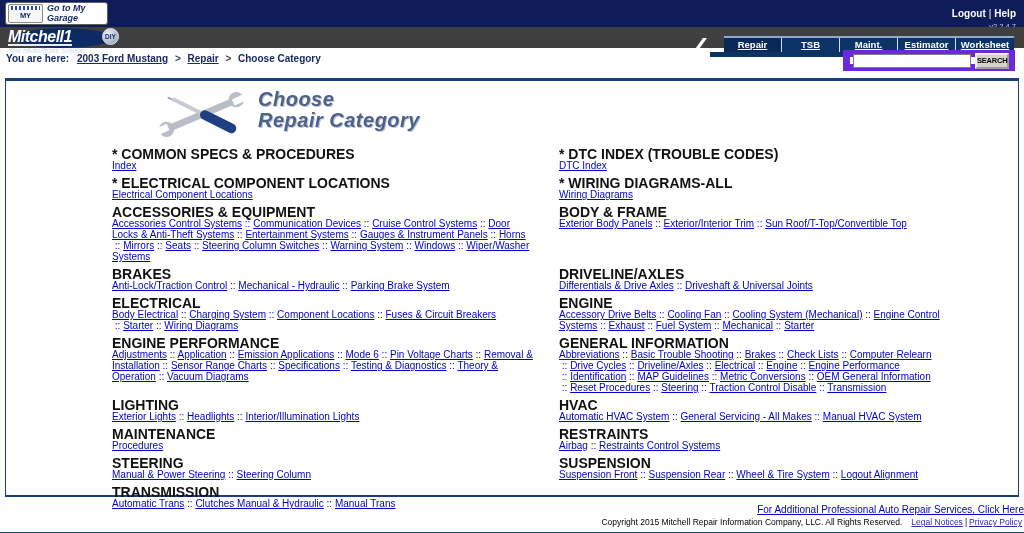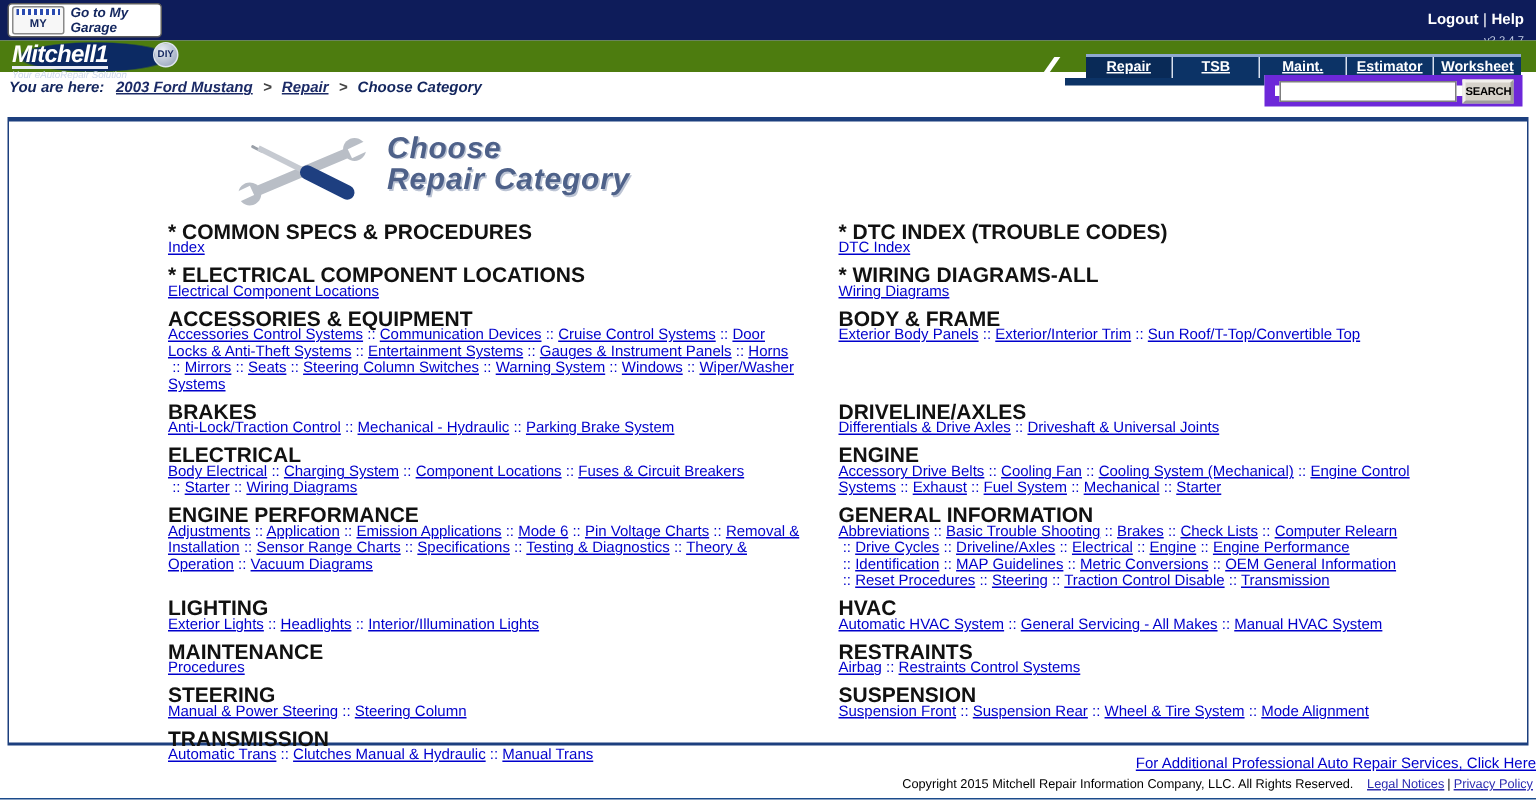--- a/index.html
+++ b/index.html
@@ -16,41 +16,41 @@
   .plate-top { height:4px; margin:1px 2px 0; background:repeating-linear-gradient(90deg,#2b4bb0 0 2px,#fff 2px 4px); }
   .plate-text { font-size:7.5px; font-weight:bold; color:#13265e; text-align:center; line-height:11px; }
   .garage-btn { width:56px; font-size:9px; font-weight:bold; font-style:italic;
     color:#13265e; line-height:1.1; cursor:pointer; }
   .top-right { position:absolute; right:8px; top:3px; text-align:right; }
   .top-links a { color:#fff; font-size:10px; font-weight:bold; cursor:pointer; }
   .top-links .pipe { color:#fff; font-size:10px; margin:0 3px; }
   .version { font-size:7.5px; color:#c2cde4; margin-top:1px; }
 
   
-  .brandbar { position:relative; height:21px; background:#4d7c0f; z-index:3; }
+  .brandbar { position:relative; height:21px; background:#404040; z-index:3; }
   .logo-wrap { position:absolute; left:8px; top:1px; }
   .logo-wrap::before { content:""; position:absolute; left:-6px; top:-2px; width:122px; height:24px;
     background:radial-gradient(ellipse at center,#0c2a63 55%,rgba(12,42,99,0) 60%); }
   .logo-text { position:relative; display:inline-block; color:#fff; font-weight:bold; font-style:italic;
     font-size:16px; line-height:15px; letter-spacing:-0.5px; border-bottom:2px solid #e8ecf5; cursor:pointer; }
   .tagline { position:relative; font-size:6.5px; font-style:italic; color:#cdd8ec; margin-top:1px; }
   .diy-badge { position:absolute; left:94px; top:0px; width:17px; height:17px; border-radius:50%;
     background:radial-gradient(circle at 35% 30%,#e8edf4,#8e9cb4); border:1px solid #dfe5ee;
     color:#13265e; font-size:6.5px; font-weight:bold; display:flex; align-items:center; justify-content:center; }
   .tabbar { position:absolute; right:10px; top:9px; display:flex; border-top:2px solid #8fa8d0; }
   .tabbar::before { content:""; position:absolute; left:-26px; top:0px; width:4px; height:14px;
     background:#fff; transform:skewX(-35deg); }
   .tabbar::after { content:""; position:absolute; left:-14px; right:0; top:14px; height:5px; background:#0c3366; }
   .tab { width:58px; height:14px; background:#0c3366; color:#fff; font-size:9.5px; font-weight:bold;
     text-decoration:underline; text-align:center; line-height:14px; border-right:1px solid #d7e0ee; cursor:pointer; }
   .tab:last-child { border-right:none; }
   .tab.active { background:#092a57; }
 
   
-  .crumbrow { height:30px; background:#fff; padding:5px 12px 0 6px; font-size:10px;font-style:italic; }
+  .crumbrow { height:30px; background:#fff; padding:5px 12px 0 6px; font-size:10px; }
   .crumb-label { font-weight:bold; color:#13265e; margin-right:5px; }
   .crumbrow a { font-weight:bold; color:#1b2a66; text-decoration:underline; cursor:pointer; }
   .crumbrow .gt { color:#444; font-weight:bold; margin:0 4px; }
   .crumb-current { font-weight:bold; color:#13265e; }
   .searchbox { position:absolute; right:9px; top:50px; width:172px; height:21px; background:#fff;
     border:7px solid #6d28d9; display:flex; align-items:center; gap:4px; padding:0 3px; z-index:4; }
   .searchbox input { width:118px; height:14px; border:1px solid #7f7f7f; font-size:9px; padding:0 2px; }
   .searchbox button { width:40px; height:16px; background:#d6d2ca; border:2px outset #f2f0ec;
     font-size:7.5px; font-weight:bold; letter-spacing:-0.2px; cursor:pointer; font-family:"Liberation Sans",sans-serif; }
 
@@ -203,21 +203,21 @@
       <div class="cat-cell">
         <div class="cat-title">RESTRAINTS</div>
         <div class="cat-links"><a class="cat-link">Airbag</a><span class="sep"> :: </span><a class="cat-link">Restraints Control Systems</a></div>
       </div>
       <div class="cat-cell">
         <div class="cat-title">STEERING</div>
         <div class="cat-links"><a class="cat-link">Manual &amp; Power Steering</a><span class="sep"> :: </span><a class="cat-link">Steering Column</a></div>
       </div>
       <div class="cat-cell">
         <div class="cat-title">SUSPENSION</div>
-        <div class="cat-links"><a class="cat-link">Suspension Front</a><span class="sep"> :: </span><a class="cat-link">Suspension Rear</a><span class="sep"> :: </span><a class="cat-link">Wheel &amp; Tire System</a><span class="sep"> :: </span><a class="cat-link">Mode Alignment</a></div>
+        <div class="cat-links"><a class="cat-link">Suspension Front</a><span class="sep"> :: </span><a class="cat-link">Suspension Rear</a><span class="sep"> :: </span><a class="cat-link">Wheel &amp; Tire System</a><span class="sep"> :: </span><a class="cat-link">Logout Alignment</a></div>
       </div>
       <div class="cat-cell">
         <div class="cat-title">TRANSMISSION</div>
         <div class="cat-links"><a class="cat-link">Automatic Trans</a><span class="sep"> :: </span><a class="cat-link">Clutches Manual &amp; Hydraulic</a><span class="sep"> :: </span><a class="cat-link">Manual Trans</a></div>
       </div>
       <div class="cat-cell"></div>
     </div>
 </div>
 
 <div class="footer">

